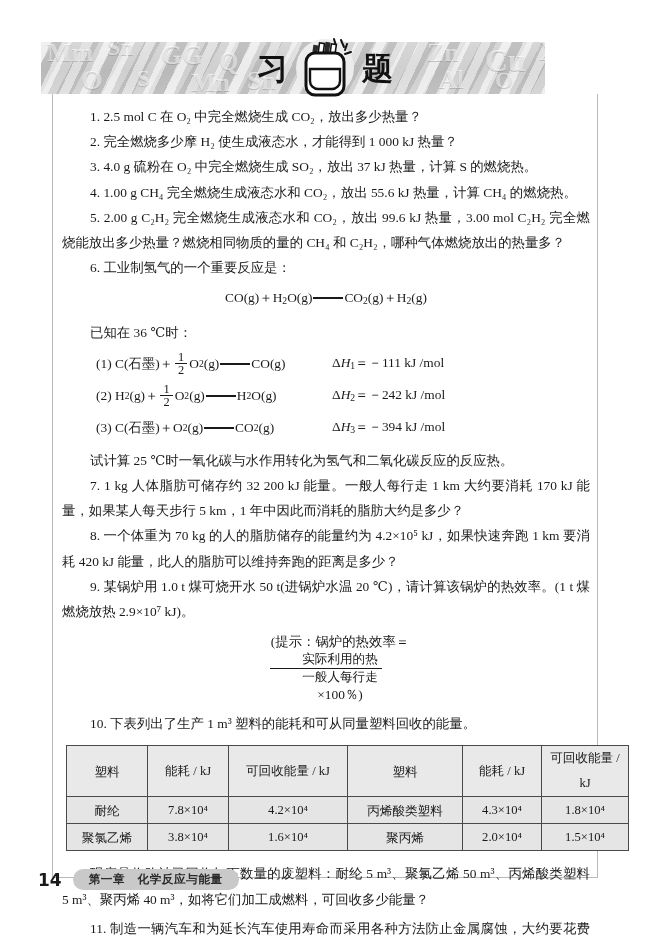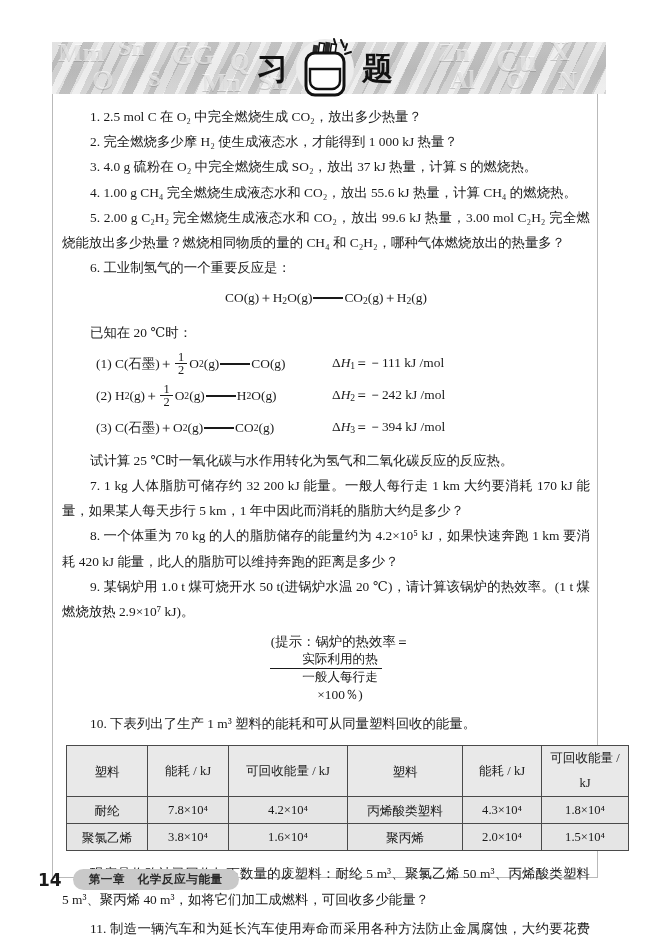--- a/index.html
+++ b/index.html
@@ -12,23 +12,23 @@
     height: 944px;
     font-family: "Liberation Serif", "DejaVu Serif", serif;
     color: #1a1a1a;
     position: relative;
     overflow: hidden;
   }
 
   
   .banner {
     position: absolute;
-    left: 52px;
+    left: 41px;
     top: 42px;
-    width: 554px;
+    width: 504px;
     height: 52px;
     background:
       repeating-linear-gradient(115deg, rgba(255,255,255,.50) 0px, rgba(255,255,255,.50) 9px, rgba(180,180,180,.22) 9px, rgba(180,180,180,.22) 19px),
       repeating-linear-gradient(-62deg, rgba(255,255,255,.32) 0px, rgba(255,255,255,.32) 13px, rgba(150,150,150,.20) 13px, rgba(150,150,150,.20) 27px),
       linear-gradient(180deg, #d2d2d2 0%, #c4c4c4 55%, #cfcfcf 100%);
     overflow: hidden;
     text-align: center;
   }
   .banner .ghost-text {
     position: absolute;
@@ -293,21 +293,21 @@
   <p class="q"><span>4.</span> <span>1.00 g CH₄ 完全燃烧生成液态水和 CO₂，放出 55.6 kJ 热量，计算 CH₄ 的燃烧热。</span></p>
 
   <p class="q"><span>5.</span> <span>2.00 g C₂H₂ 完全燃烧生成液态水和 CO₂，放出 99.6 kJ 热量，3.00 mol C₂H₂ 完全燃烧能放出多少热量？燃烧相同物质的量的 CH₄ 和 C₂H₂，哪种气体燃烧放出的热量多？</span></p>
 
   <p class="q"><span>6.</span> <span>工业制氢气的一个重要反应是：</span></p>
 
   <div class="spacer-4"></div>
   <p class="eq-center">CO(g)＋H<sub>2</sub>O(g)<span class="arrow"></span>CO<sub>2</sub>(g)＋H<sub>2</sub>(g)</p>
   <div class="spacer-4"></div>
 
-  <p class="plain">已知在 20 ℃时：</p>
+  <p class="plain">已知在 36 ℃时：</p>
 
   <div class="eqlist">
     <div class="eqrow">
       <span class="lhs">
         <span>(1)</span>&nbsp;C(石墨)＋<span class="frac">
             <span class="num">1</span>
             <span class="den">2</span>
           </span>O<sub>2</sub>(g)<span class="arrow"></span>CO(g)
       </span>
       <span class="dh">Δ<i>H</i><sub>1</sub>＝－111 kJ /mol</span>

